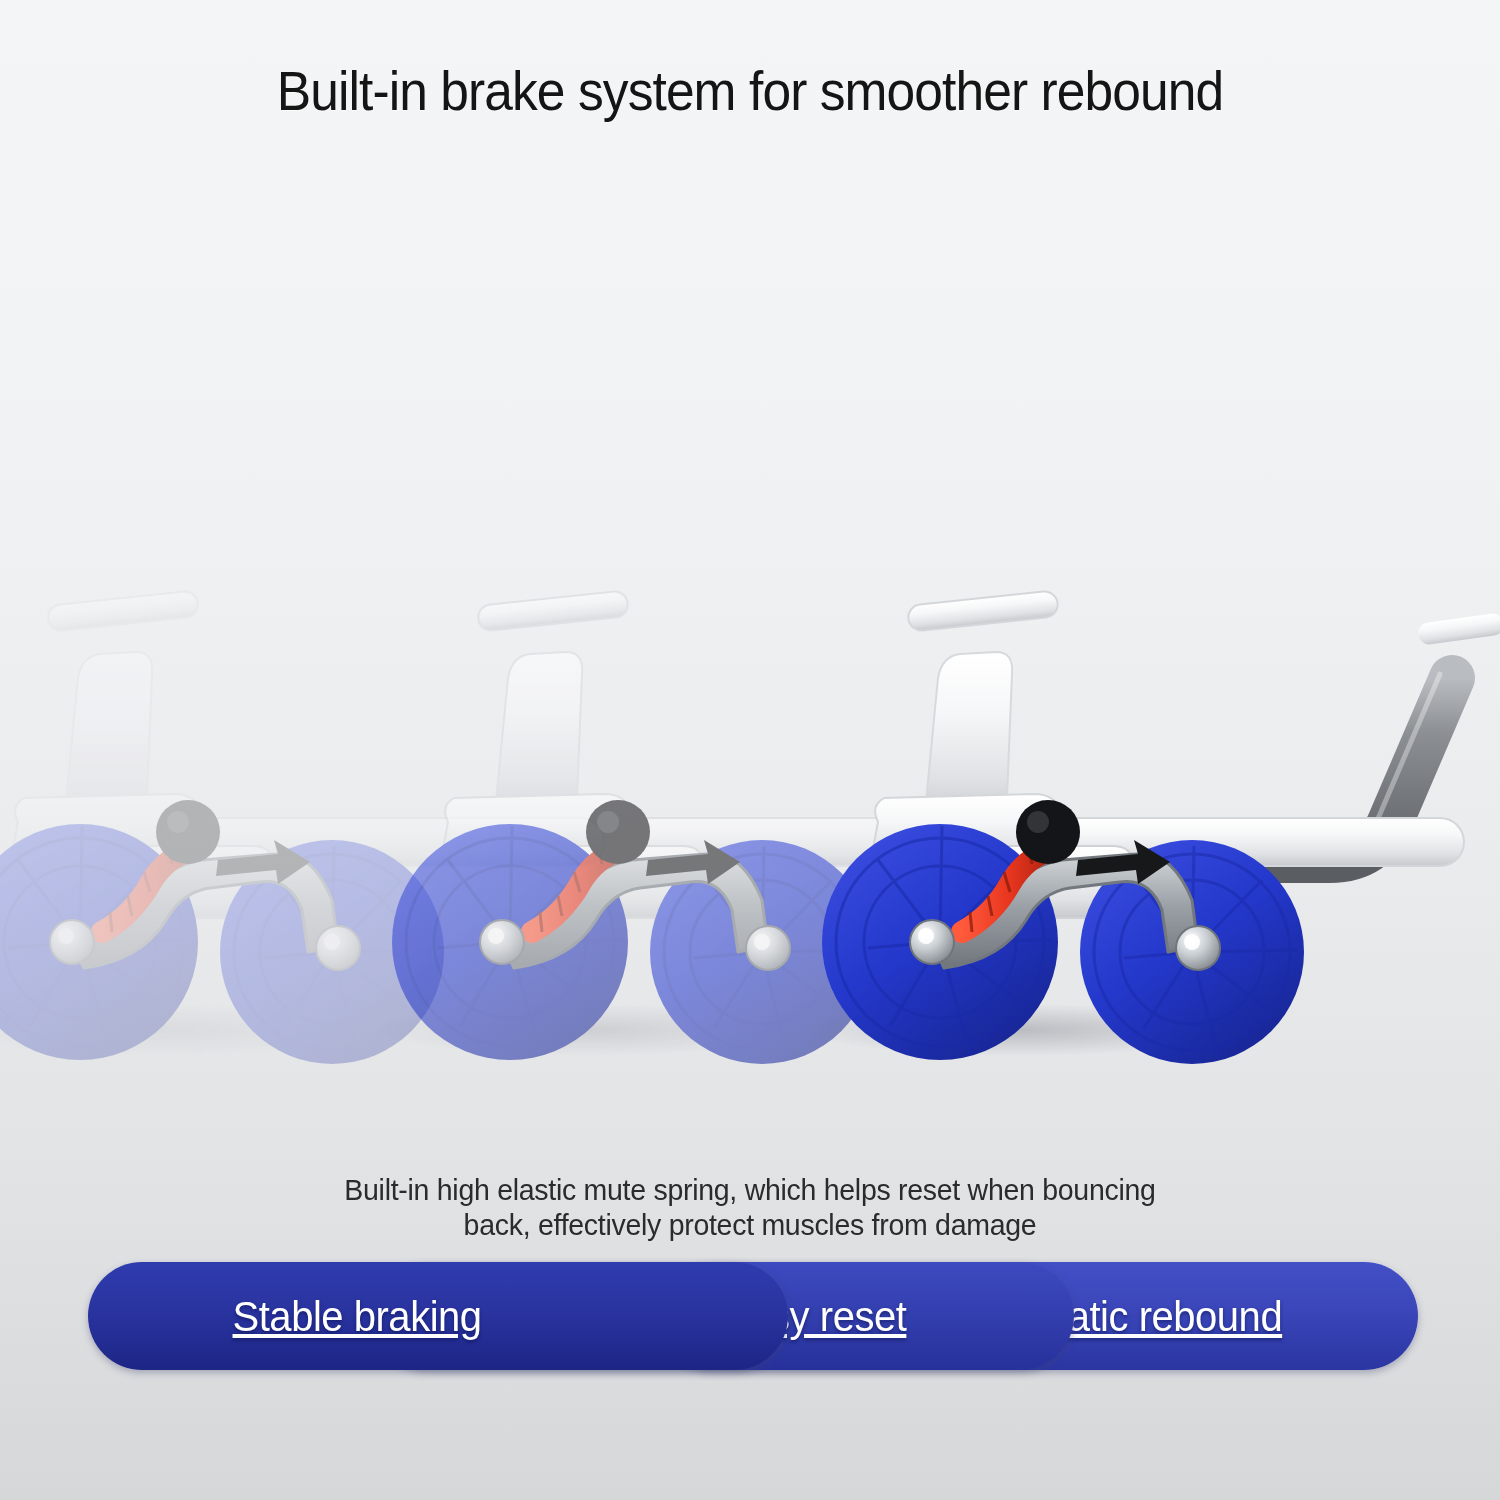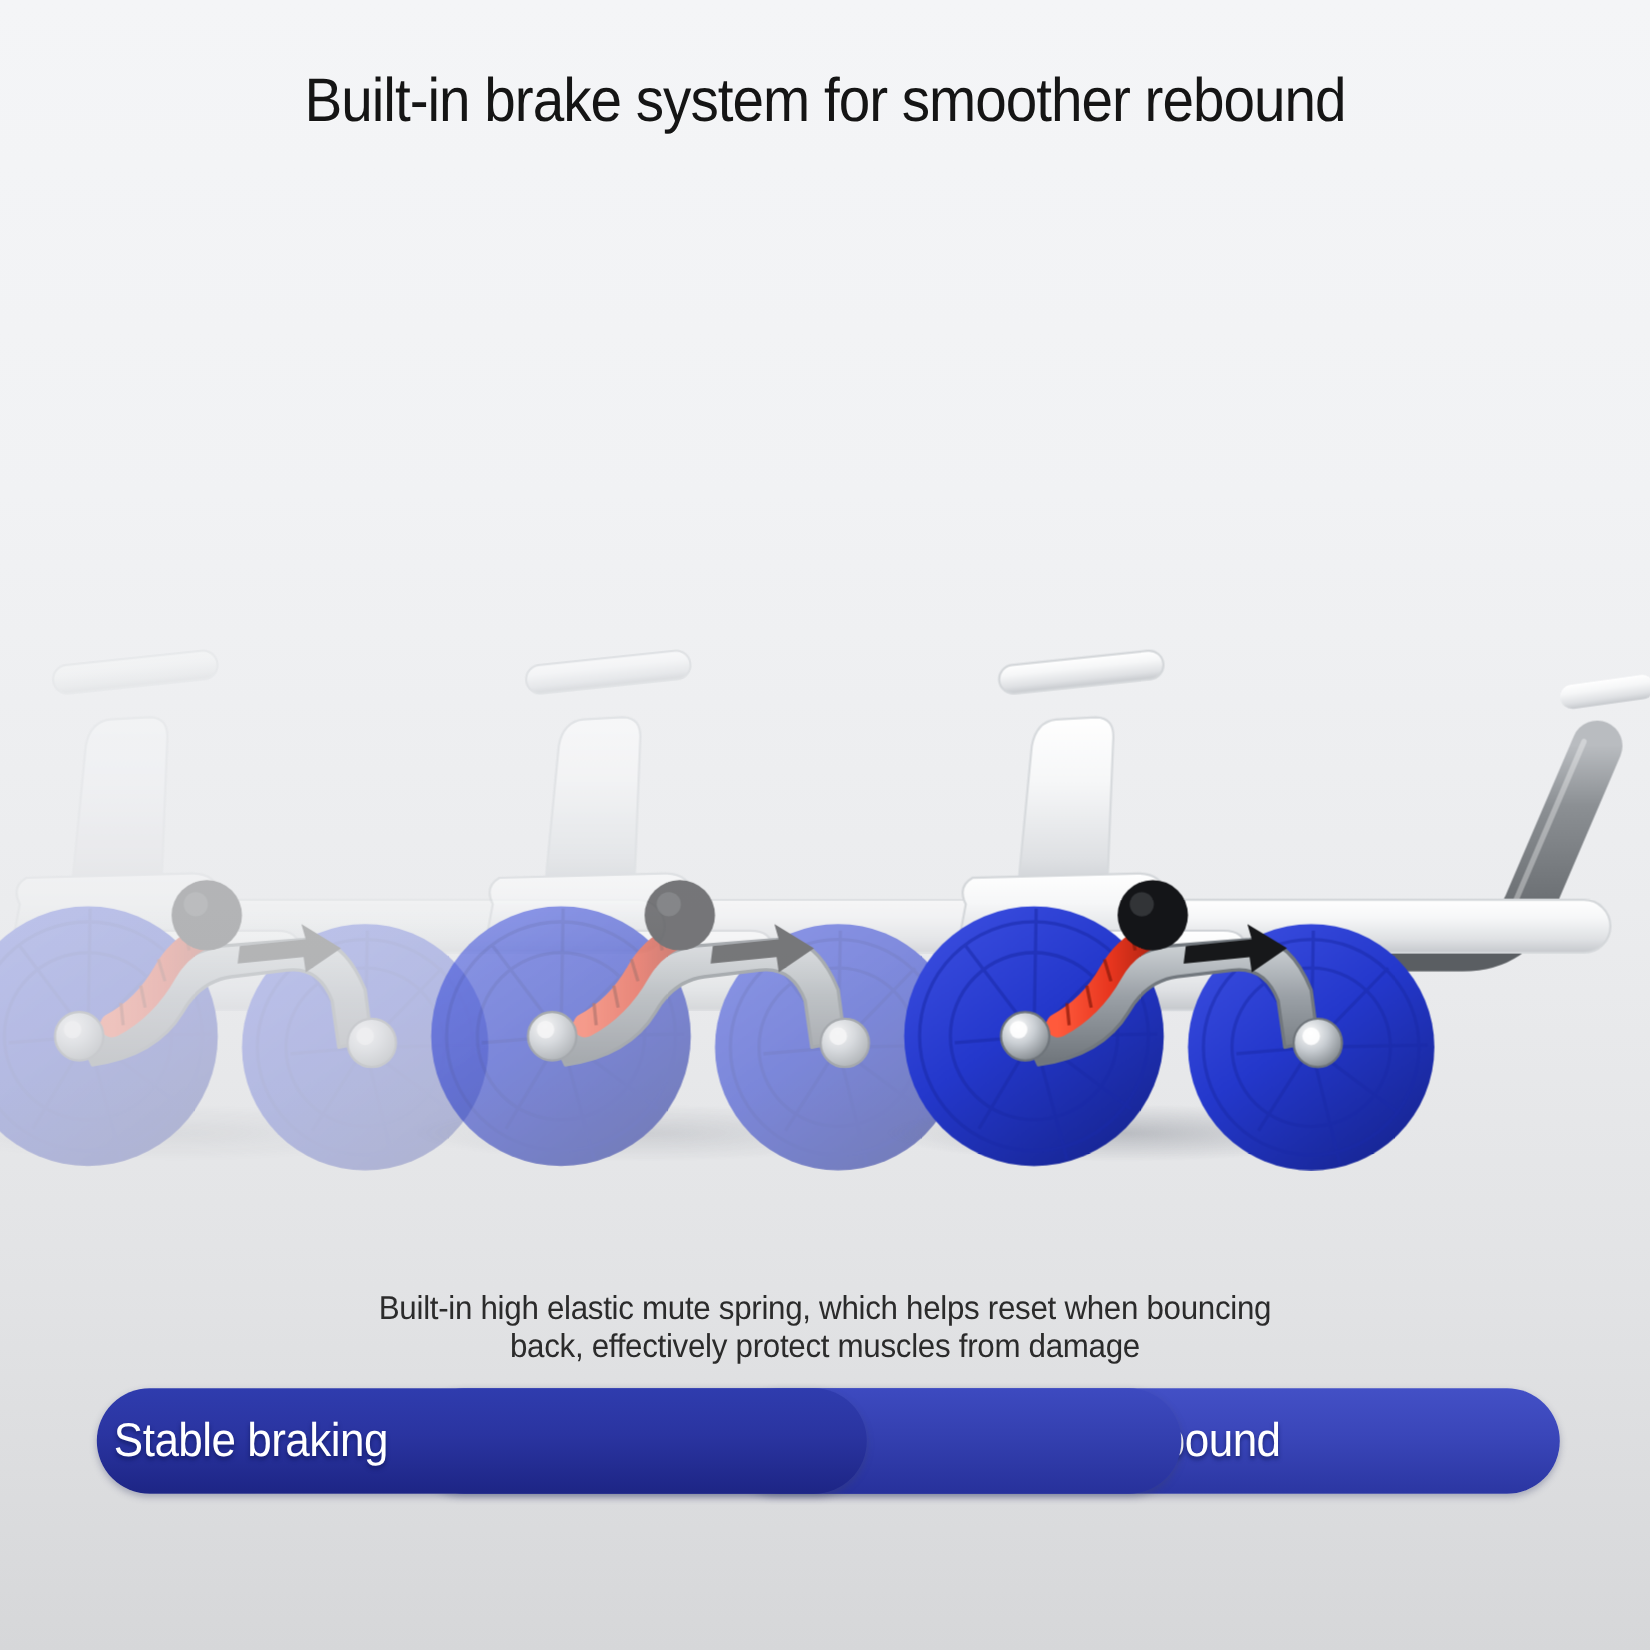--- a/index.html
+++ b/index.html
@@ -40,25 +40,26 @@
   
   .caption{
     position:absolute;left:180px;top:1172px;width:1140px;text-align:center;
     color:#2b2b2b;font-size:30px;line-height:1.18;letter-spacing:-.3px;
     transform:scaleX(.95);
   }
   .caption span{display:block;}
   
   .pills{position:absolute;left:88px;top:1262px;width:1330px;height:108px;}
   .pill{
-    position:absolute;top:0;height:96px;border-radius:54px;
-    display:flex;align-items:center;
+    position:absolute;top:0;height:108px;border-radius:54px;
+    display:flex;align-items:center;justify-content:center;
     color:#fff;font-size:43px;letter-spacing:-.5px;
     transform-origin:center;
     box-shadow:0 3px 7px rgba(60,65,110,.35);
+    text-decoration:underline;
   }
   .pill span{display:block;transform:scaleX(.93);
     text-shadow:0 2px 4px rgba(10,18,80,.6);}
   .pill-3{left:572px;width:758px;background:linear-gradient(180deg,#4350c6 0%,#3a46b9 45%,#2b36a2 100%);z-index:1;}
   .pill-2{left:286px;width:700px;background:linear-gradient(180deg,#3d4ac0 0%,#3440b0 45%,#27319b 100%);z-index:2;}
   .pill-1{left:0px;width:700px;background:linear-gradient(180deg,#2f3cae 0%,#2a34a0 45%,#1d2585 100%);z-index:3;}
   .pill-3 span{padding-left:170px;}
   .pill-2 span{padding-left:195px;}
   .pill-1 span{padding-right:175px;}
 </style>

